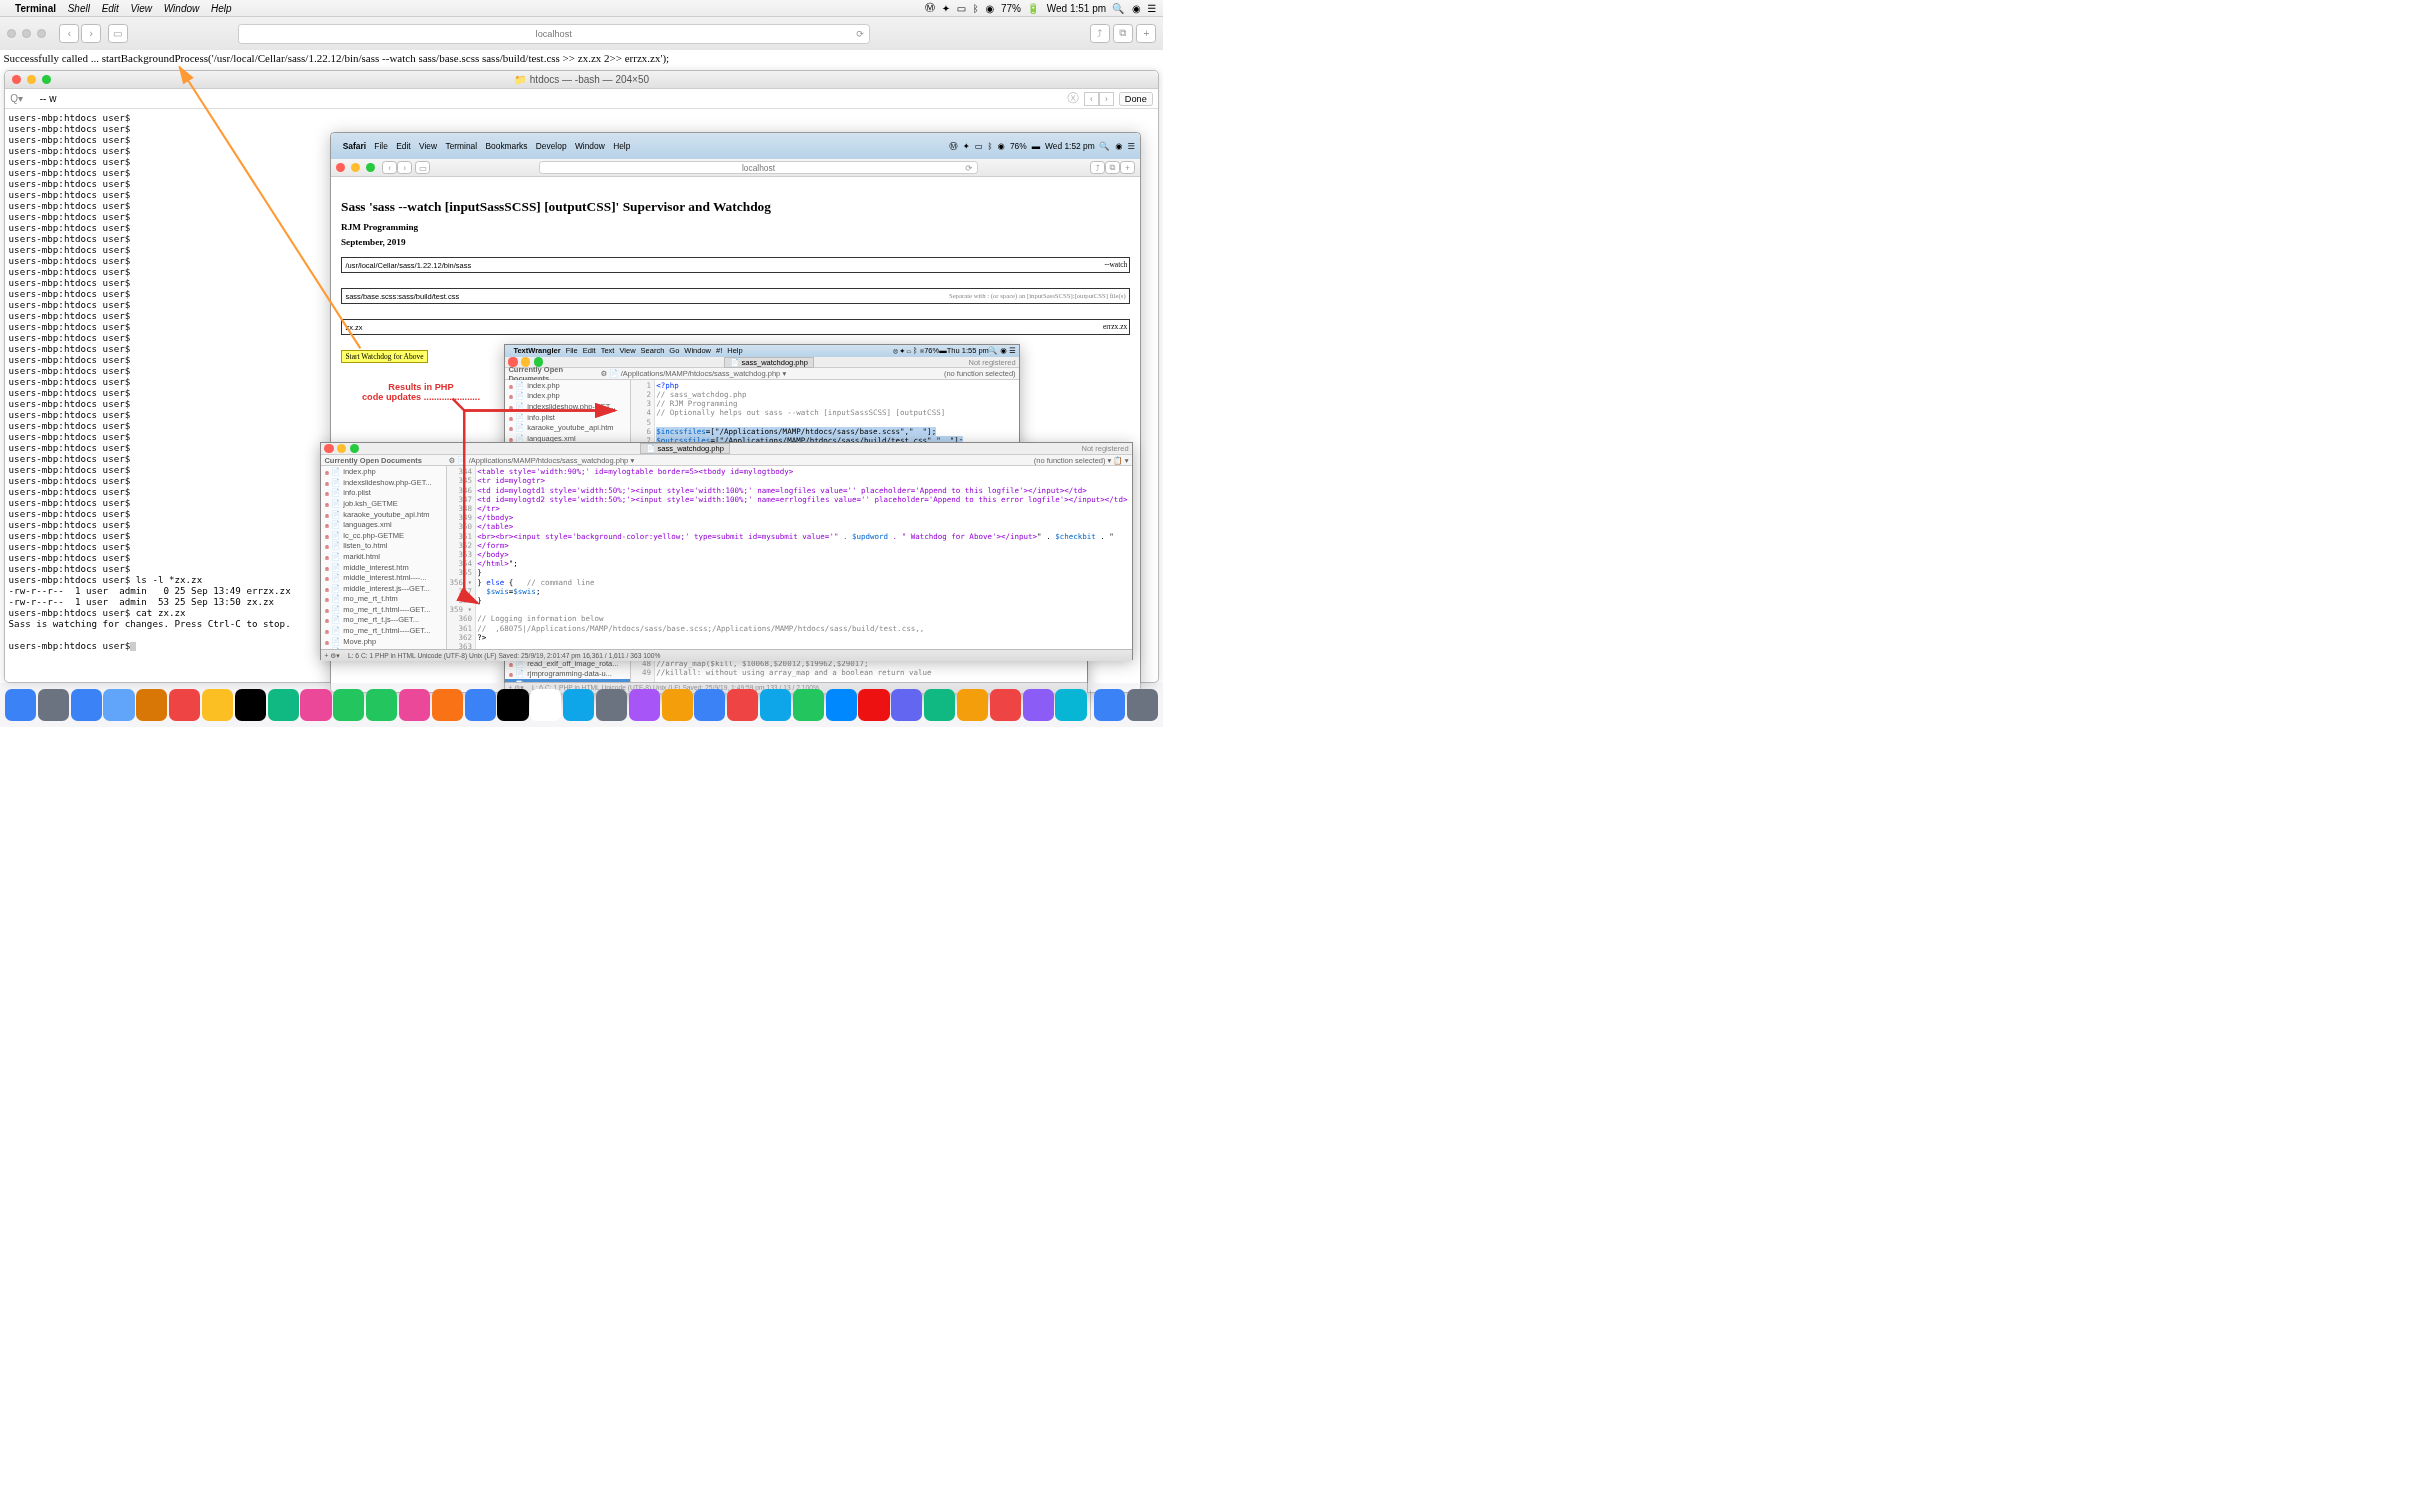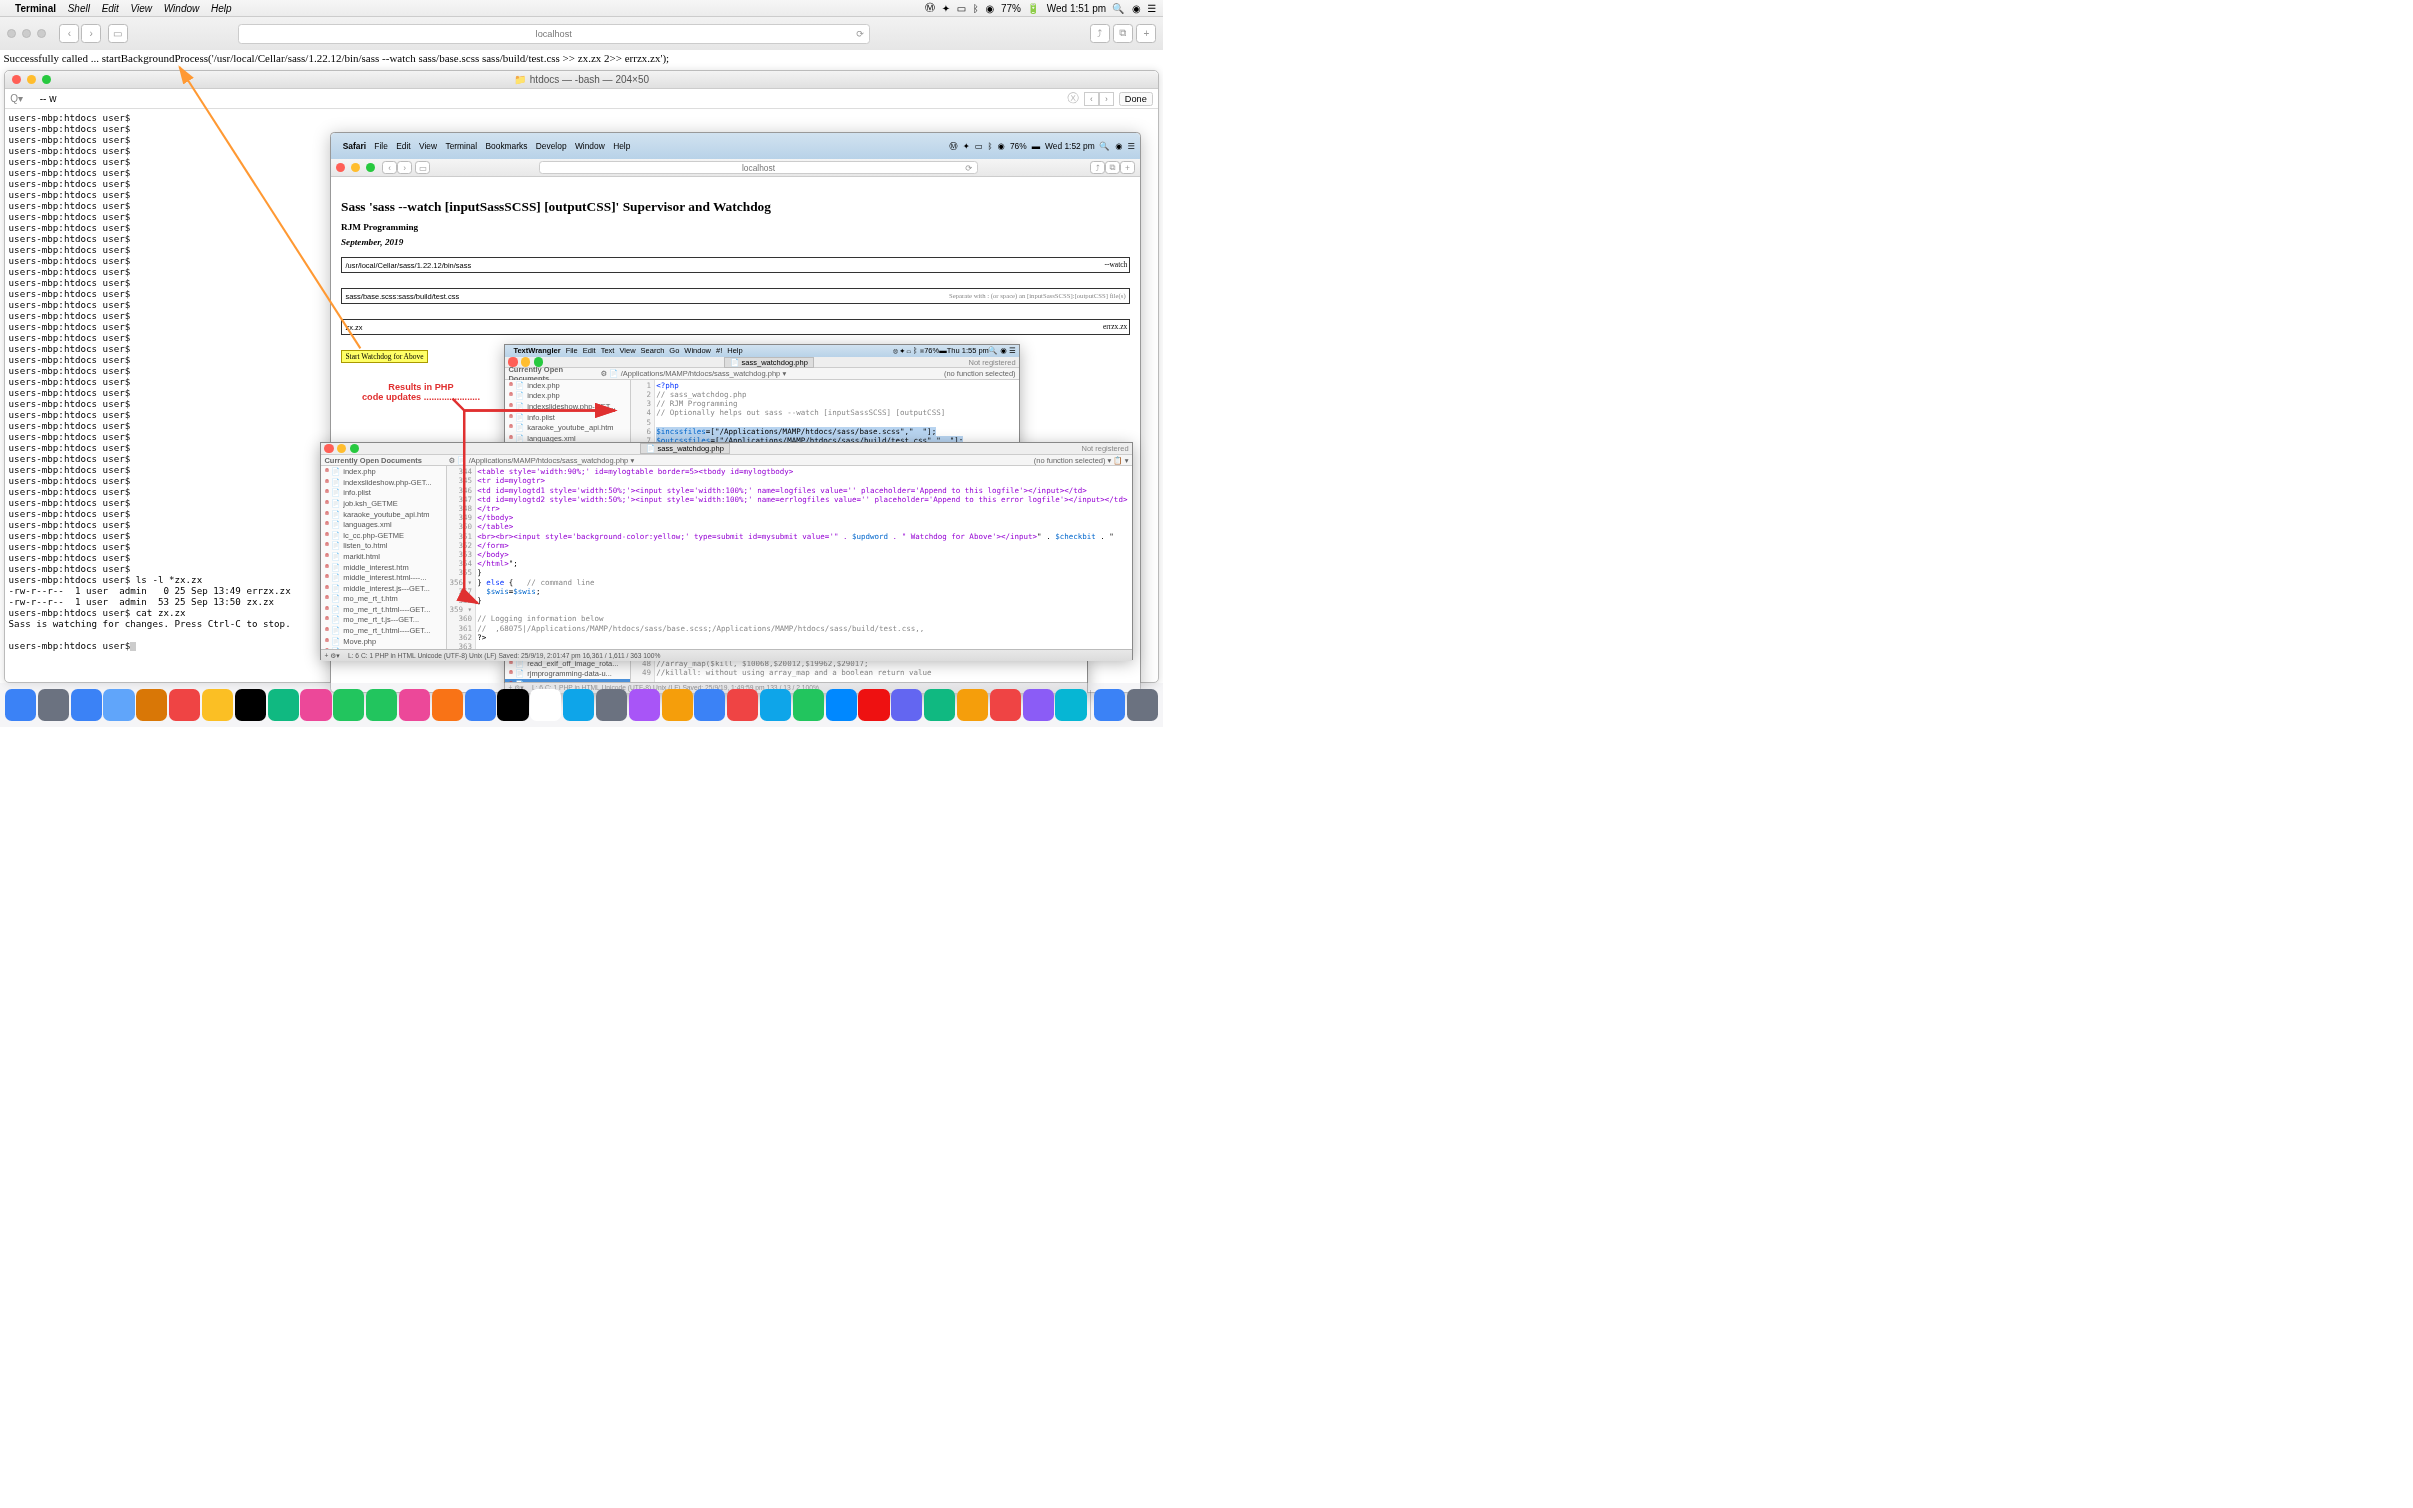--- a/index.html
+++ b/index.html
@@ -44,39 +44,39 @@
 .inner1 { top:132px; left:330px; width:811px; height:561px; }
 .inner .mb { height:26px; background:linear-gradient(#d1e2f0,#b8d2e8); display:flex; align-items:center; padding:0 5px; font-size:8.4px; border-radius:4.2px 4.2px 0 0;}
 .inner .mb .mi { margin-right:8.4px; }
 .inner .mb .ri { margin-left:5px; font-size:8.4px; }
 .inner .tb { height:18.4px; background:linear-gradient(#f5f5f5,#e8e8e8); border-bottom:0.8px solid #ccc; display:flex; align-items:center; padding:0 5px; }
 .inner .tb .addr { height:13.4px; font-size:8.4px; }
 .inner .tb .navbtn { width:15px; height:13.4px; font-size:8.4px; }
 .inner .page { padding:22px 10px; font-family:Times,serif; }
 .inner .page h2 { font-size:13.4px; font-weight:bold; margin-bottom:6.7px; }
 .inner .page .sub { font-size:9.2px; font-weight:bold; margin-bottom:5px; }
-.inner .page .date { font-size:9.2px; font-weight:bold; margin-bottom:10px;font-style:italic; }
+.inner .page .date { font-size:9.2px; font-weight:bold; margin-bottom:10px; }
 .inner .fld { border:0.8px solid #333; padding:1.7px; margin-bottom:15px; position:relative; display:flex; }
 .inner .fld input { border:none; font-size:7.5px; flex:1; padding:0.8px 1.7px; outline:none; }
 .inner .fld .rt { position:absolute; right:1.7px; font-size:7.5px; }
 .inner .fld .hint { font-size:6.7px; color:#888; padding:0.8px 1.7px; }
 .inner .ybtn { background:#ffff66; border:0.8px solid #aa9900; font-size:7.5px; padding:0.8px 3.4px; display:inline-block; }
 .ann-red { color:#e03030; font-size:9.2px; font-weight:bold; position:absolute; z-index:21; text-align:center; }
 
 .tw { position:absolute; z-index:10; background:#fff; border:0.8px solid #888; box-shadow:0 3.4px 15px rgba(0,0,0,.3); font-size:7.5px; }
 .tw .mb2 { height:11.7px; background:linear-gradient(#d1e2f0,#b8d2e8); display:flex; align-items:center; padding:0 3.4px; font-size:7.5px;}
 .tw .mb2 .mi{margin-right:5px;}
 .tw .tabbar { height:11.7px; background:#eee; border-bottom:0.8px solid #ccc; display:flex; align-items:center; font-size:7.5px; }
 .tw .tabbar .tab { background:#ddd; border:0.8px solid #bbb; padding:0 5px; margin-left:168px; font-size:7.5px;}
 .tw .tabbar .rt { margin-left:auto; color:#888; padding-right:3.4px; }
 .tw .pathbar { height:11.7px; background:#f5f5f5; border-bottom:0.8px solid #ccc; display:flex; align-items:center; font-size:7.5px; padding:0 3.4px; color:#666; }
 .tw .pathbar .rt{margin-left:auto;}
 .tw .body { display:flex; height:calc(100% - 47px); }
 .tw .side { width:126px; background:#fafafa; border-right:0.8px solid #ccc; overflow:hidden; }
-.tw .side .fi { font-size:7.5px; padding:0.8px 3.4px; display:flex; align-items:flex-start; color:#555; }
+.tw .side .fi { font-size:7.5px; padding:0.8px 3.4px; display:flex; align-items:flex-end; color:#555; }
 .tw .side .fi .ic { color:#c33; margin-right:2.5px; font-size:5.9px; }
 .tw .side .fi.sel { background:#4a90d9; color:#fff; }
 .tw .gut { width:23.5px; background:#f5f5f5; border-right:0.8px solid #ddd; text-align:right; padding:0.8px 2.5px 0 0; color:#999; font-family:Menlo,monospace; font-size:7.5px; line-height:9.2px; }
 .tw .code { flex:1; font-family:Menlo,Monaco,monospace; font-size:7.5px; line-height:9.2px; padding:0.8px 1.7px; white-space:pre; overflow:hidden; }
 .tw .status { height:11.7px; background:linear-gradient(#e8e8e8,#dcdcdc); border-top:0.8px solid #bbb; font-size:6.7px; color:#555; display:flex; align-items:center; padding:0 3.4px; gap:8.4px; }
 .c-kw{color:#0433ff}.c-tag{color:#9400d3}.c-cmt{color:#888}.c-v{color:#0066cc}.hl-b{background:#b8d4f0}
 
 .dock { position:absolute; bottom:0; left:0; right:0; height:44px; background:rgba(230,230,235,.4); display:flex; align-items:center; justify-content:center; gap:1.7px; padding:0 5px; z-index:100; }
 .dock .di { width:32px; height:32px; border-radius:6.7px; display:flex; align-items:center; justify-content:center; font-size:17px; }
 .dock .sep { width:0.8px; height:30px; background:rgba(0,0,0,.2); margin:0 1.7px; }

